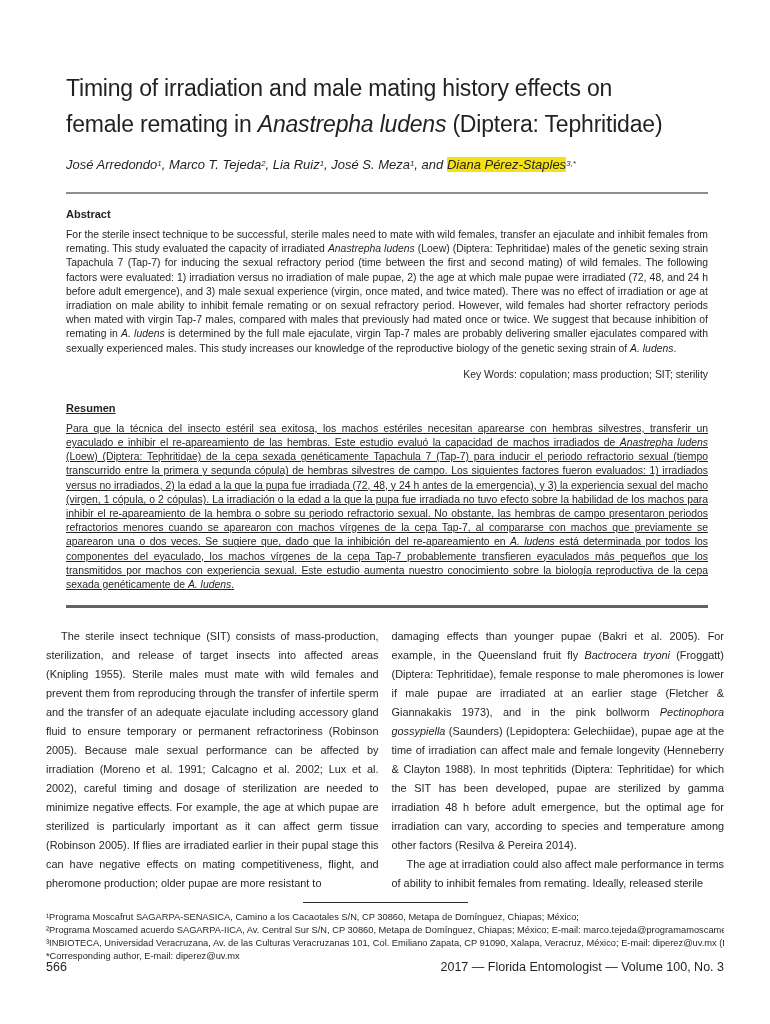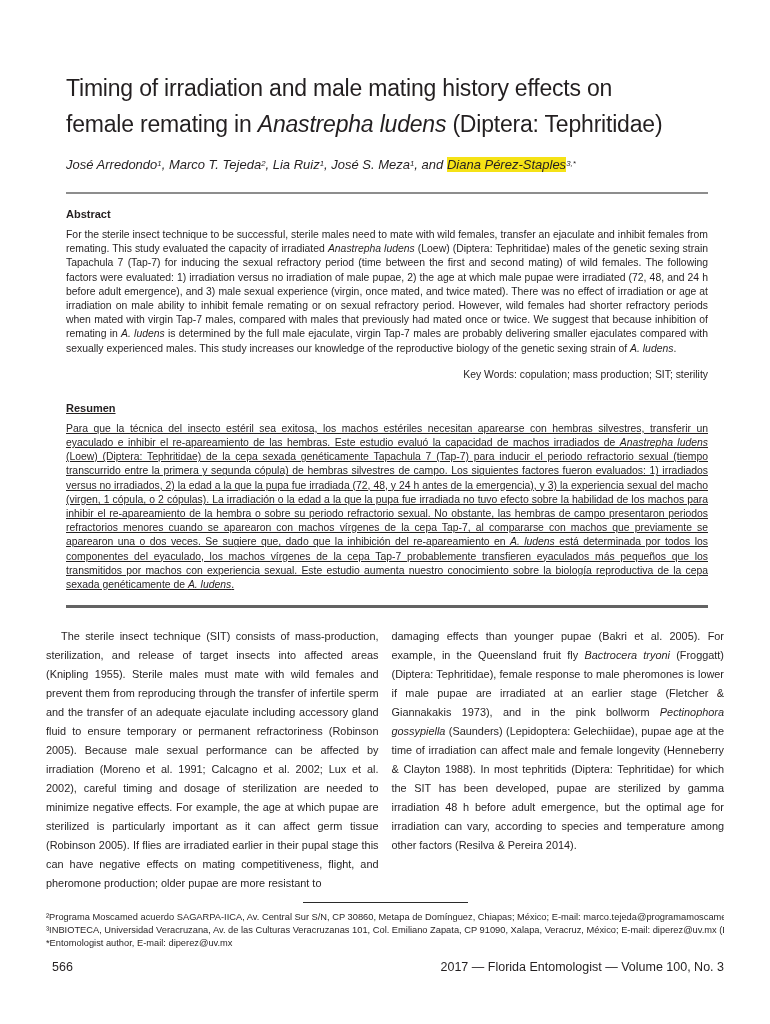--- a/index.html
+++ b/index.html
@@ -79,21 +79,21 @@
   }
   .footnotes {
     margin-top: 6px;
     font-size: 9.3px;
     line-height: 13px;
   }
   .footnote-line { white-space: nowrap; overflow: hidden; }
 
   .footer {
     position: absolute;
-    left: 52px;
+    left: 46px;
     right: 46px;
     top: 960px;
     display: flex;
     justify-content: space-between;
     font-size: 12.5px;
   }
 
   .sup {
     display: inline-block;
     font-size: 60%;
@@ -126,29 +126,31 @@
   </div>
 
   <hr class="rule-bottom inset">
 
   <div class="body-columns">
     <div class="col">
       <p class="para indent"><span>The sterile insect technique (SIT) consists of mass-production, sterilization, and release of target insects into affected areas (Knipling 1955). Sterile males must mate with wild females and prevent them from reproducing through the transfer of infertile sperm and the transfer of an adequate ejaculate including accessory gland fluid to ensure temporary or permanent refractoriness (Robinson 2005). Because male sexual performance can be affected by irradiation (Moreno et al. 1991; Calcagno et al. 2002; Lux et al. 2002), careful timing and dosage of sterilization are needed to minimize negative effects. For example, the age at which pupae are sterilized is particularly important as it can affect germ tissue (Robinson 2005). If flies are irradiated earlier in their pupal stage this can have negative effects on mating competitiveness, flight, and pheromone production; older pupae are more resistant to</span></p>
     </div>
     <div class="col">
       <p class="para"><span>damaging effects than younger pupae (Bakri et al. 2005). For example, in the Queensland fruit fly </span><span style="font-style: italic;">Bactrocera tryoni</span><span> (Froggatt) (Diptera: Tephritidae), female response to male pheromones is lower if male pupae are irradiated at an earlier stage (Fletcher &amp; Giannakakis 1973), and in the pink bollworm </span><span style="font-style: italic;">Pectinophora gossypiella</span><span> (Saunders) (Lepidoptera: Gelechiidae), pupae age at the time of irradiation can affect male and female longevity (Henneberry &amp; Clayton 1988). In most tephritids (Diptera: Tephritidae) for which the SIT has been developed, pupae are sterilized by gamma irradiation 48 h before adult emergence, but the optimal age for irradiation can vary, according to species and temperature among other factors (Resilva &amp; Pereira 2014).</span></p>
+      <p class="para indent"><span>The age at irradiation could also affect male performance in terms of ability to inhibit females from remating. Ideally, released sterile</span></p>
     </div>
   </div>
 
   <hr class="footnote-divider">
 
   <div class="footnotes">
+    <div class="footnote-line">¹Programa Moscafrut SAGARPA-SENASICA, Camino a los Cacaotales S/N, CP 30860, Metapa de Domínguez, Chiapas; México;</div>
     <div class="footnote-line">²Programa Moscamed acuerdo SAGARPA-IICA, Av. Central Sur S/N, CP 30860, Metapa de Domínguez, Chiapas; México; E-mail: marco.tejeda@programamoscamed.mx (M. T. T.)</div>
     <div class="footnote-line">³INBIOTECA, Universidad Veracruzana, Av. de las Culturas Veracruzanas 101, Col. Emiliano Zapata, CP 91090, Xalapa, Veracruz, México; E-mail: diperez@uv.mx (D. P.-S.)</div>
-    <div class="footnote-line">*Entomologist author, E-mail: diperez@uv.mx</div>
+    <div class="footnote-line">*Corresponding author, E-mail: diperez@uv.mx</div>
   </div>
 
   <div class="footer">
     <span>566</span>
     <span>2017 — Florida Entomologist — Volume 100, No. 3</span>
   </div>
 
 </div>
 
 </body></html>

